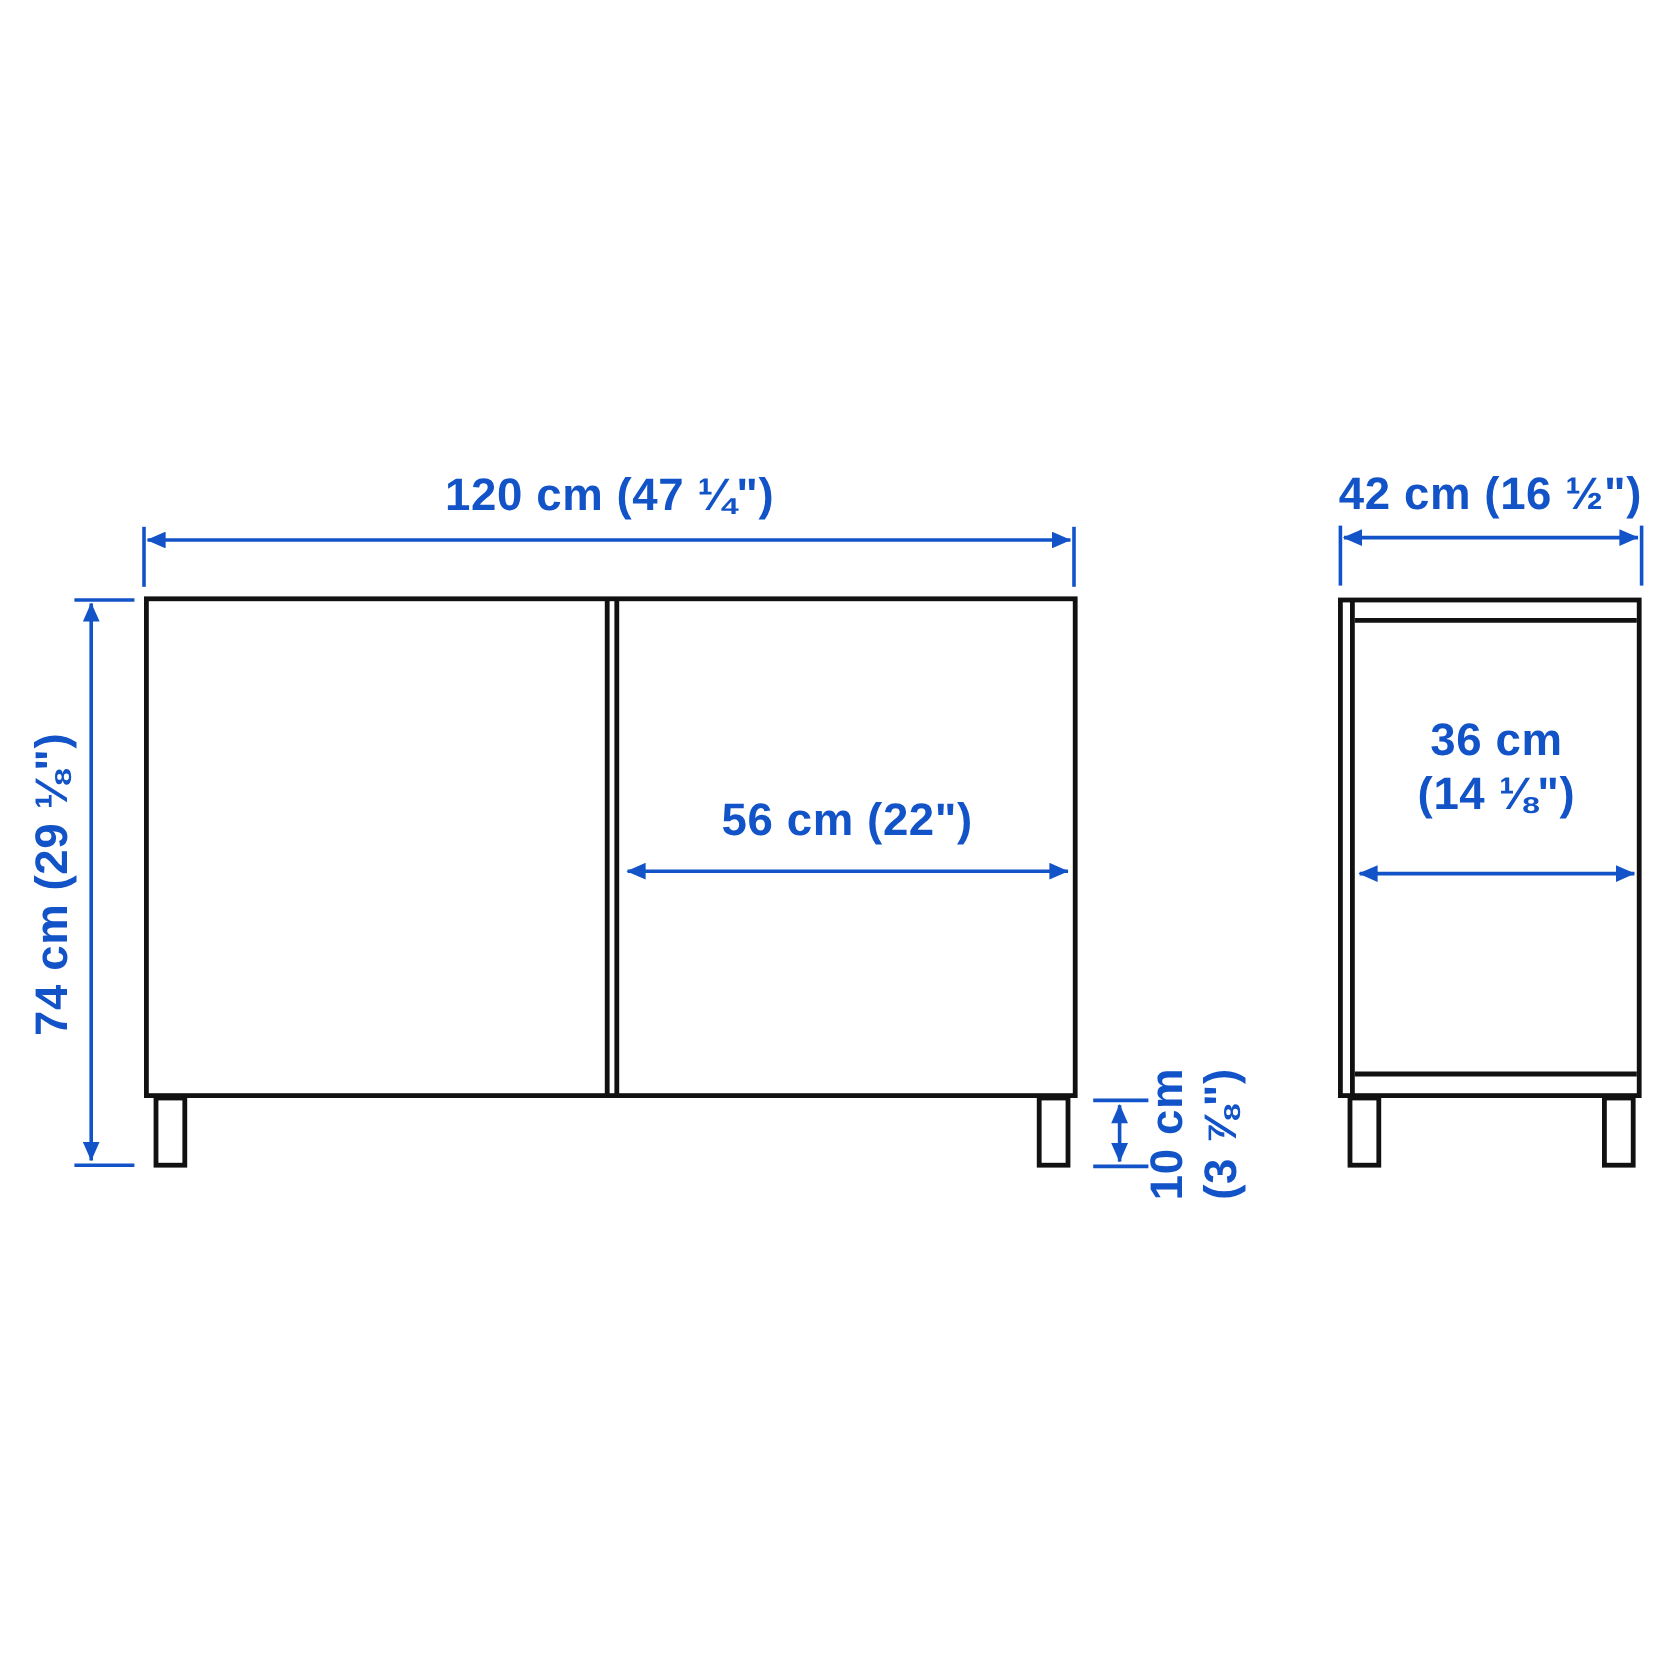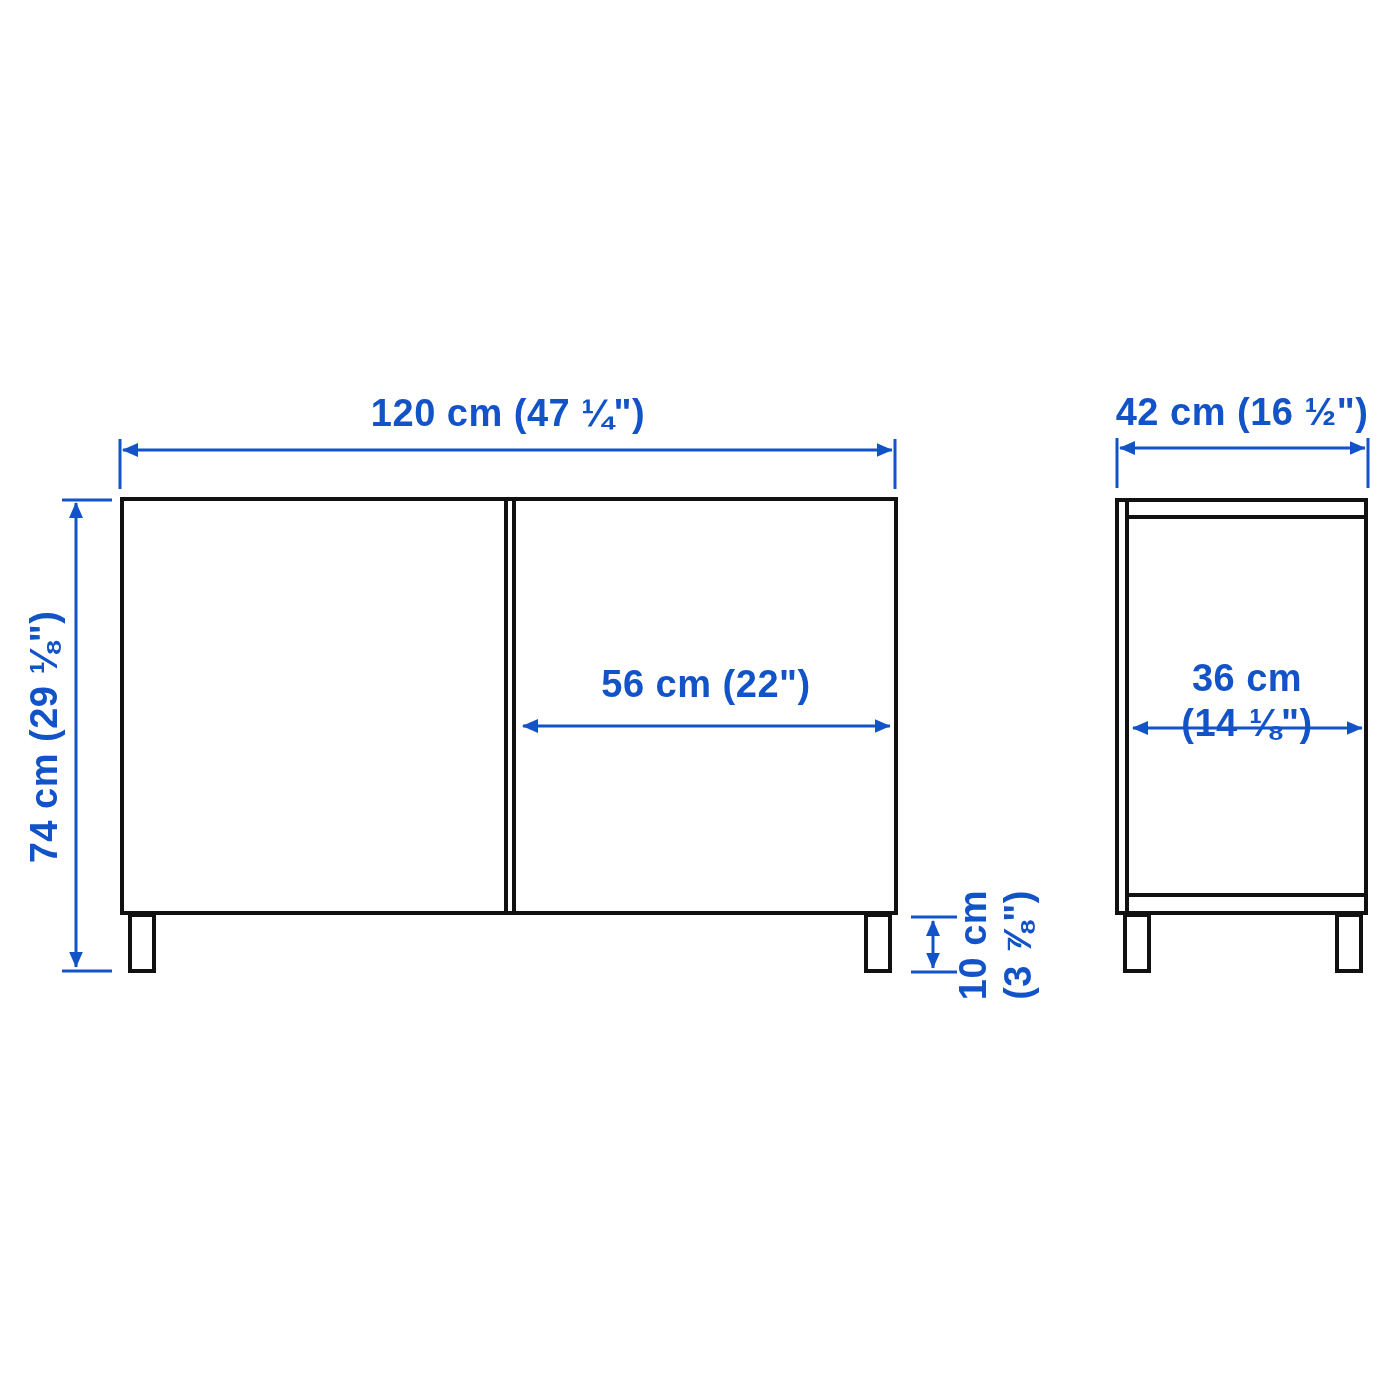--- a/index.html
+++ b/index.html
@@ -100,18 +100,18 @@
 
   <div class="dim-label rot" style="left:44px; top:737px;">74 cm (29 ⅛")</div>
 
   <div class="dim-label" style="left:506px; top:663px; width:400px;">56 cm (22")</div>
 
   <div class="dim-label rot two-line" style="left:996px; top:945px;">
     <div>10 cm</div>
     <div>(3 ⅞")</div>
   </div>
 
-  <div class="dim-label two-line" style="left:1097px; top:656px; width:300px;">
+  <div class="dim-label two-line" style="left:1097px; top:595px; width:300px;">
     <div>36 cm</div>
     <div>(14 ⅛")</div>
   </div>
 
 </div>
 
 </body></html>

